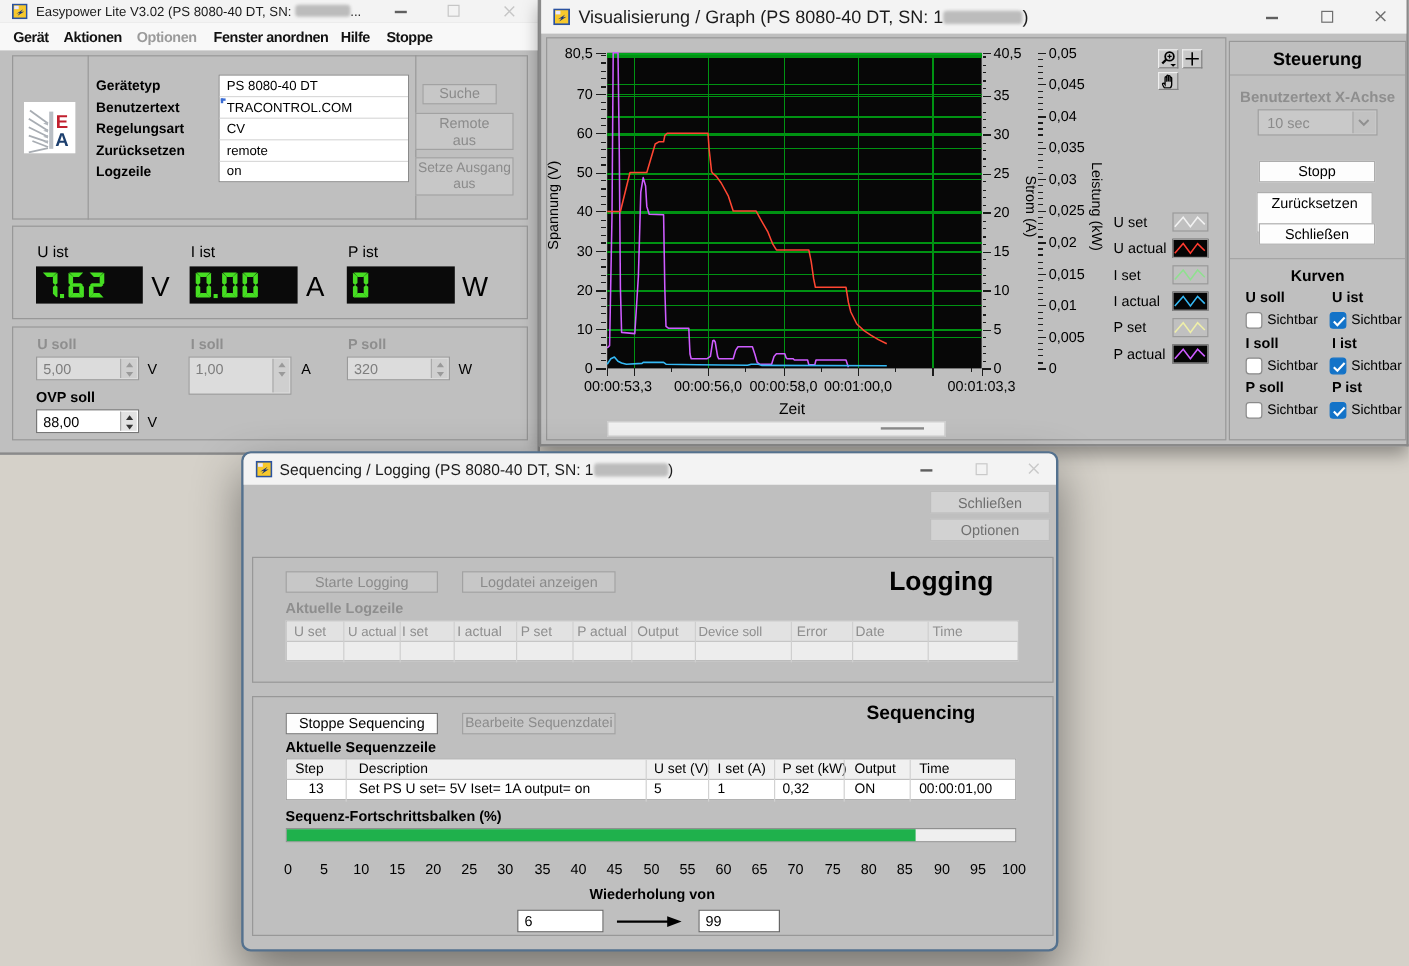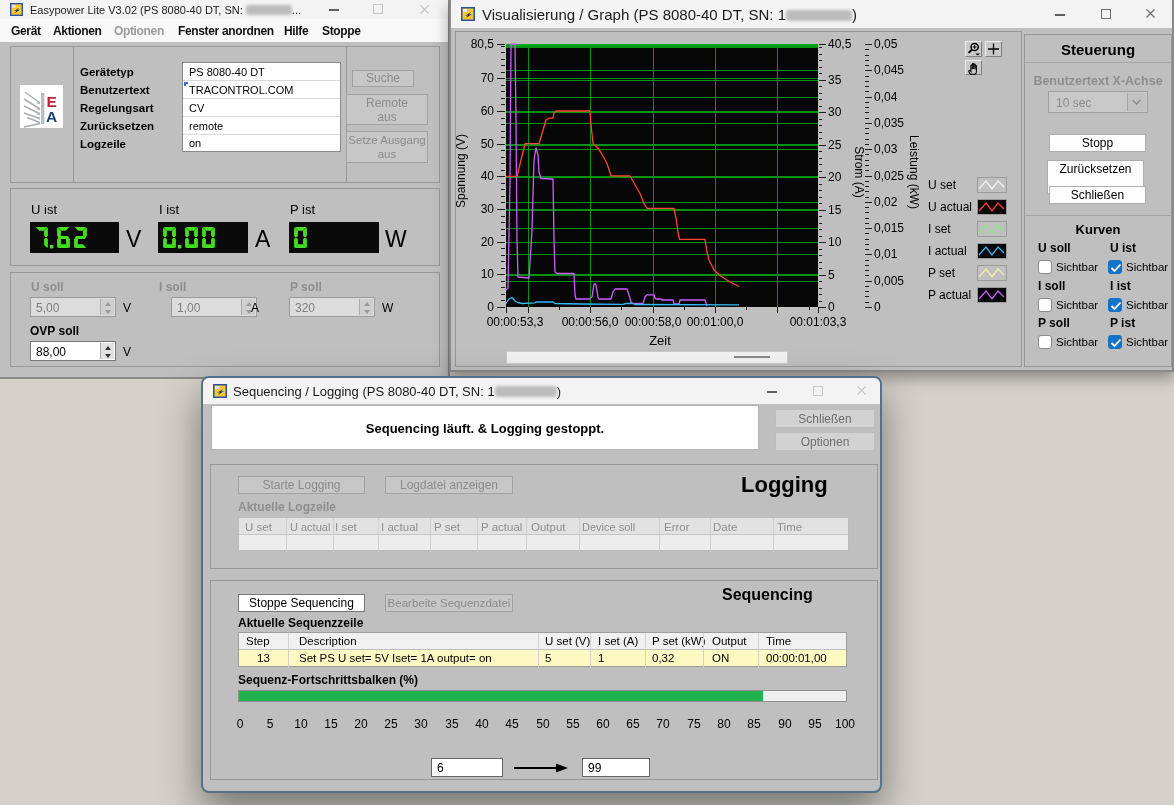--- a/index.html
+++ b/index.html
@@ -167,21 +167,21 @@
   <div class="lbl dis" style="left:159px;top:280px">I soll</div>
   <div class="lbl dis" style="left:290px;top:280px">P soll</div>
   <div class="spin" style="left:30px;top:297px;width:86px;height:20px">
       <span class="tx">5,00</span>
       <span class="ud"><svg width="12" height="16" viewBox="0 0 12 16" style="margin:1px 0 0 1px">
           <path d="M6 2 L9 6 L3 6 Z" fill="#9a9a9a"></path>
           <path d="M6 14 L9 10 L3 10 Z" fill="#9a9a9a"></path>
         </svg></span>
     </div>
   <div class="unit" style="left:123px;top:301px">V</div>
-  <div class="spin" style="left:171px;top:297px;width:86px;height:20px">
+  <div class="spin" style="left:157px;top:297px;width:86px;height:32px">
       <span class="tx">1,00</span>
       <span class="ud"><svg width="12" height="16" viewBox="0 0 12 16" style="margin:1px 0 0 1px">
           <path d="M6 2 L9 6 L3 6 Z" fill="#9a9a9a"></path>
           <path d="M6 14 L9 10 L3 10 Z" fill="#9a9a9a"></path>
         </svg></span>
     </div>
   <div class="unit" style="left:251px;top:301px">A</div>
   <div class="spin" style="left:289px;top:297px;width:86px;height:20px">
       <span class="tx">320</span>
       <span class="ud"><svg width="12" height="16" viewBox="0 0 12 16" style="margin:1px 0 0 1px">
@@ -574,21 +574,20 @@
       <rect x="1.5" y="1.5" width="11" height="11" fill="#f6c82d"></rect>
       <rect x="2" y="2" width="4" height="3" fill="#e8e8ff"></rect>
       <path d="M4 9 L10 5 L8 7.5 L11 7 L5 11 L7 8.2Z" fill="#16337a"></path>
     </svg>
   <div class="tbt" style="left:30px;top:6px">Sequencing / Logging (PS 8080-40 DT, SN: 1<span class="hb" style="width:62px"></span>)</div>
   <div class="capd" style="left:564px;top:13px"></div>
   <div class="capsq" style="left:610px;top:8px;border-color:#c9c9c9"></div>
   <svg class="capx" style="left:653px;top:7px" viewBox="0 0 11 11" width="12" height="12">
       <path d="M1.5 1.5 L9.5 9.5 M9.5 1.5 L1.5 9.5" fill="none" stroke="#c9c9c9" stroke-width="1.2"></path>
     </svg>
-  <div class="abs" style="left:8px;top:27px;width:548px;height:45px;background:#fff;border:1px solid #b5b5b5;text-align:center;font-size:13px;font-weight:bold;line-height:45px">Sequencing läuft. &amp; Logging gestoppt.</div>
   <div class="btn" style="left:572px;top:31px;width:100px;height:19px;line-height:18px;background:#D2D2D2;border-color:#bdbdbd;color:#6f6f6f">Schließen</div>
   <div class="btn" style="left:572px;top:54px;width:100px;height:19px;line-height:18px;background:#D2D2D2;border-color:#bdbdbd;color:#6f6f6f">Optionen</div>
 
   <div class="gb" style="left:7px;top:86px;width:668px;height:105px"></div>
   <div class="btn" style="left:35px;top:98px;width:127px;height:18px;line-height:17px">Starte Logging</div>
   <div class="btn" style="left:182px;top:98px;width:128px;height:18px;line-height:17px">Logdatei anzeigen</div>
   <div class="lbl" style="left:538px;top:94px;font-size:22px">Logging</div>
   <div class="lbl dis" style="left:35px;top:122px">Aktuelle Logzeile</div>
   <div class="abs" style="left:35px;top:139px;width:611px;height:34px;border:1px solid #bcbcbc;background:#EDEDED">
     <div class="abs" style="left:0;top:0;width:100%;height:17px;background:#E2E2E2;border-bottom:1px solid #c6c6c6"></div>
@@ -613,21 +612,21 @@
     <div class="abs" style="left:420px;top:0;width:1px;height:34px;background:#cfcfcf"></div>
     <div class="abs" style="left:471px;top:0;width:1px;height:34px;background:#cfcfcf"></div>
     <div class="abs" style="left:534px;top:0;width:1px;height:34px;background:#cfcfcf"></div>
   </div>
 
   <div class="gb" style="left:7px;top:202px;width:668px;height:200px"></div>
   <div class="btnw" style="left:35px;top:216px;width:127px;height:18px;line-height:17px;border-color:#777">Stoppe Sequencing</div>
   <div class="btn" style="left:182px;top:216px;width:128px;height:18px;line-height:17px;font-size:11.5px">Bearbeite Sequenzdatei</div>
   <div class="lbl" style="left:519px;top:208px;font-size:16px">Sequencing</div>
   <div class="lbl" style="left:35px;top:238px">Aktuelle Sequenzzeile</div>
-  <div class="abs" style="left:35px;top:254px;width:609px;height:35px;border:1px solid #9e9e9e;background:#fef9c3">
+  <div class="abs" style="left:35px;top:254px;width:609px;height:35px;border:1px solid #9e9e9e;background:#ffffff">
     <div class="abs" style="left:0;top:0;width:100%;height:17px;background:#F0F0F0;border-bottom:1px solid #c0c0c0"></div>
     <div class="abs th" style="left:7px;top:2px">Step</div>
     <div class="abs th" style="left:60px;top:2px">Description</div>
     <div class="abs th" style="left:306px;top:2px">U set (V)</div>
     <div class="abs th" style="left:359px;top:2px">I set (A)</div>
     <div class="abs th" style="left:413px;top:2px">P set (kW)</div>
     <div class="abs th" style="left:473px;top:2px">Output</div>
     <div class="abs th" style="left:527px;top:2px">Time</div>
     <div class="abs th" style="left:18px;top:19px">13</div>
     <div class="abs th" style="left:60px;top:19px">Set PS U set= 5V Iset= 1A output= on</div>
@@ -661,20 +660,21 @@
 <div class="abs" style="left:356px;top:339px;width:28px;text-align:center;font-size:12px">55</div>
 <div class="abs" style="left:386px;top:339px;width:28px;text-align:center;font-size:12px">60</div>
 <div class="abs" style="left:416px;top:339px;width:28px;text-align:center;font-size:12px">65</div>
 <div class="abs" style="left:446px;top:339px;width:28px;text-align:center;font-size:12px">70</div>
 <div class="abs" style="left:477px;top:339px;width:28px;text-align:center;font-size:12px">75</div>
 <div class="abs" style="left:507px;top:339px;width:28px;text-align:center;font-size:12px">80</div>
 <div class="abs" style="left:537px;top:339px;width:28px;text-align:center;font-size:12px">85</div>
 <div class="abs" style="left:568px;top:339px;width:28px;text-align:center;font-size:12px">90</div>
 <div class="abs" style="left:598px;top:339px;width:28px;text-align:center;font-size:12px">95</div>
 <div class="abs" style="left:628px;top:339px;width:28px;text-align:center;font-size:12px">100</div>
+<div class="lbl" style="left:0;top:360px;width:681px;text-align:center">Wiederholung von</div>
 <div class="abs" style="left:228px;top:380px;width:72px;height:19px;background:#fff;border:1px solid #666;font-size:12px;padding:2px 0 0 5px">6</div>
 <div class="abs" style="left:379px;top:380px;width:68px;height:19px;background:#fff;border:1px solid #666;font-size:12px;padding:2px 0 0 5px">99</div>
 <svg class="abs" style="left:311px;top:384px" width="56" height="12" viewBox="0 0 56 12">
       <line x1="0" y1="6" x2="44" y2="6" stroke="#000" stroke-width="2"></line>
       <path d="M42 1.5 L54 6 L42 10.5 Z" fill="#000"></path>
     </svg>
 </div>
 
 <svg width="0" height="0" style="position:absolute">
   <defs>

